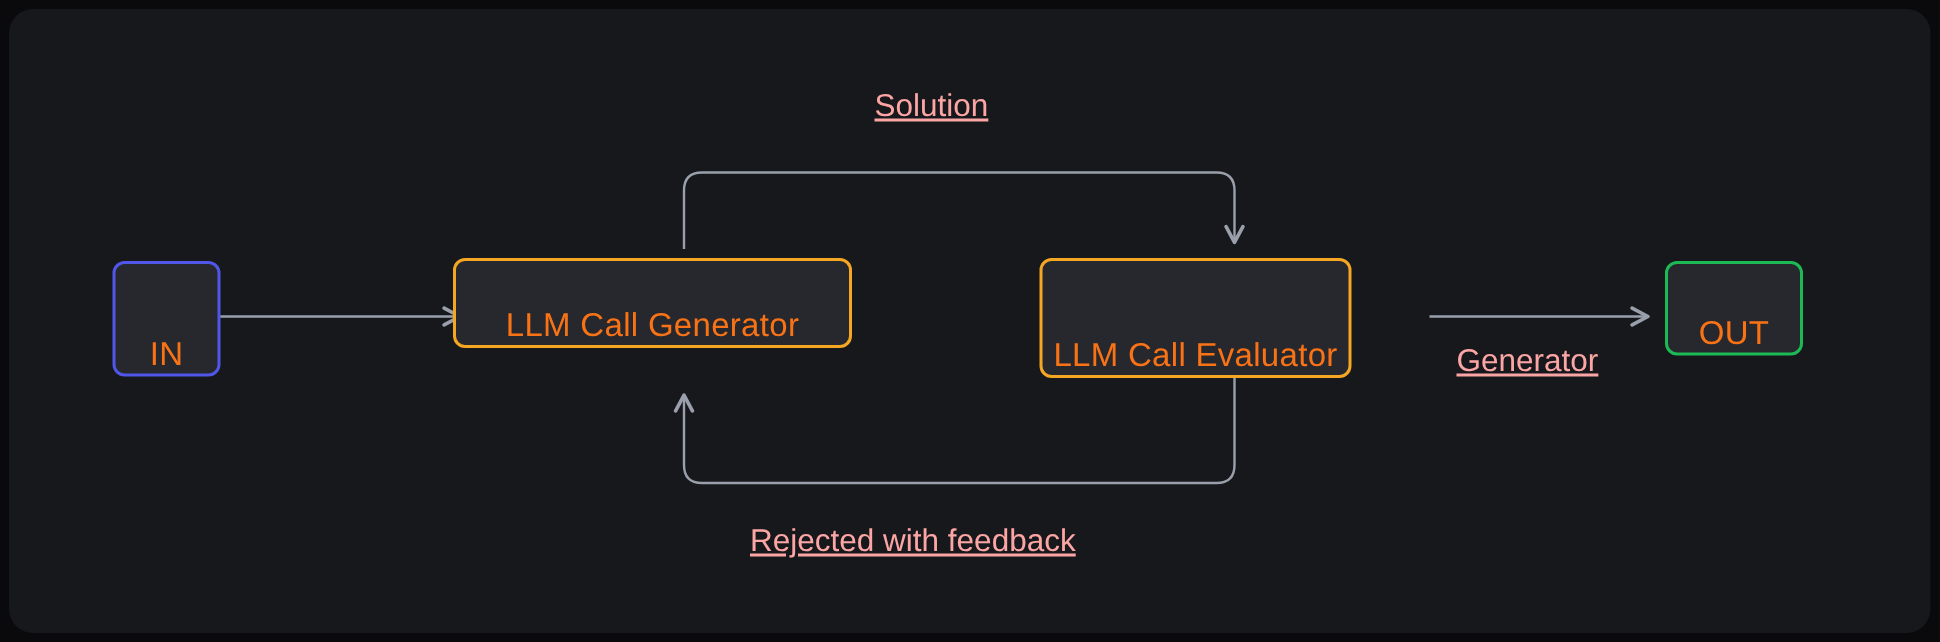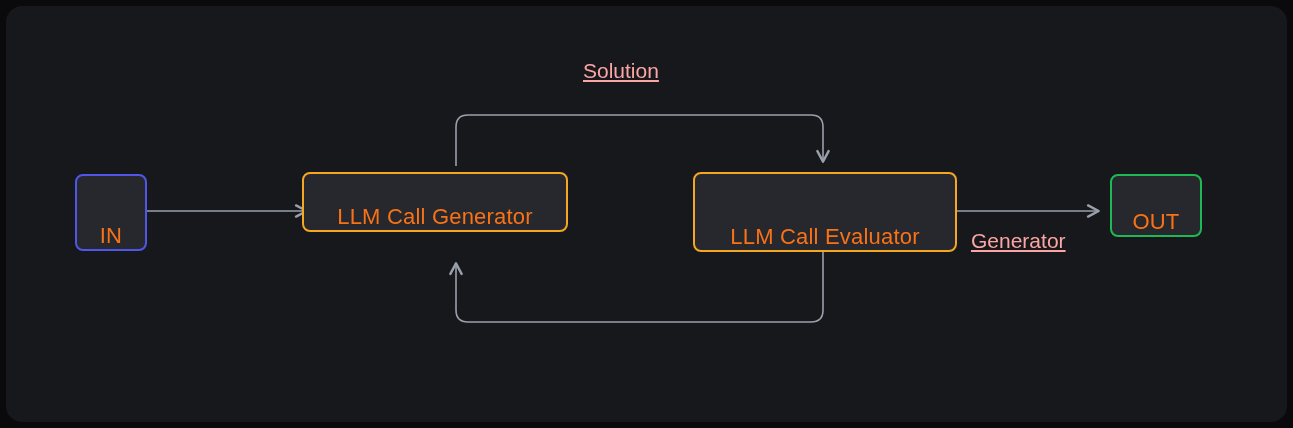--- a/index.html
+++ b/index.html
@@ -55,21 +55,21 @@
     top: 166px;
     width: 266px;
     height: 60px;
     border: 2px solid #f5a623;
   }
 
   
   #node-evaluator {
     left: 687px;
     top: 166px;
-    width: 264px;
+    width: 208px;
     height: 80px;
     border: 2px solid #f5a623;
   }
 
   
   #node-out {
     left: 1104px;
     top: 168px;
     width: 92px;
     height: 63px;
@@ -129,16 +129,17 @@
   <div class="node" id="node-evaluator">
     <span>LLM Call Evaluator</span>
   </div>
 
   <div class="node" id="node-out">
     <span>OUT</span>
   </div>
 
   <div class="edge-label" id="label-solution">Solution</div>
 
+  <div class="edge-label" id="label-rejected">Rejected with feedback</div>
 
   <div class="edge-label" id="label-accepted">Generator</div>
 
 </div>
 
 </body></html>

